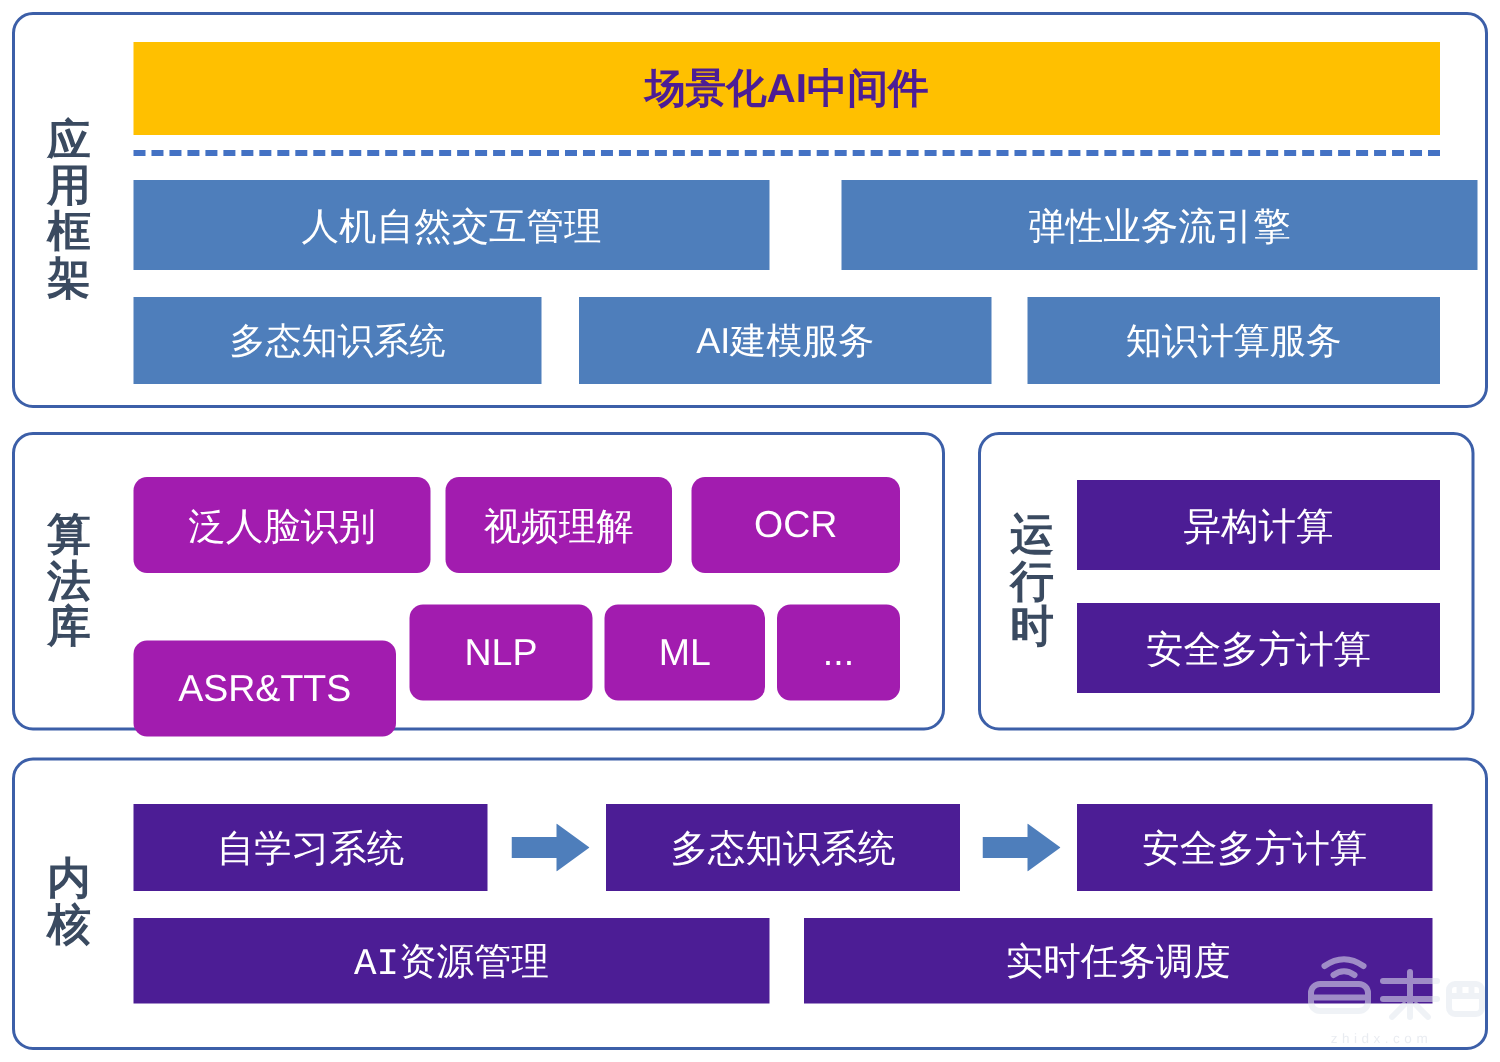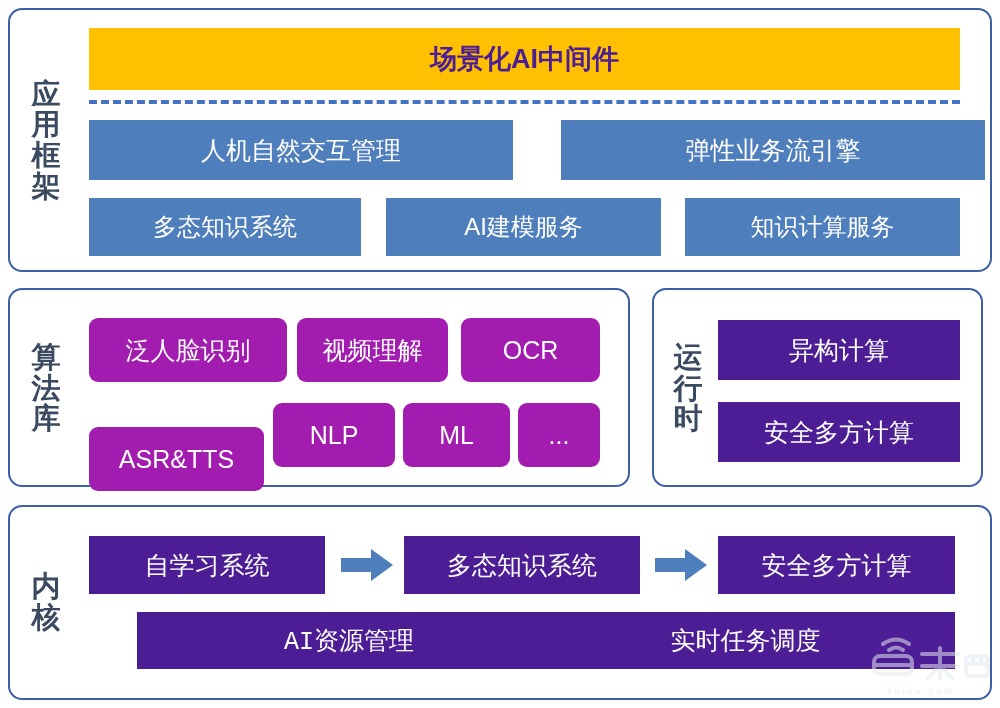--- a/index.html
+++ b/index.html
@@ -163,21 +163,21 @@
   <div class="blk blk-blue-sq" style="left:404px; top:536px; width:236px; height:58px; font-size:25px;">多态知识系统</div>
 
   <div class="arrow" style="left:655px; top:549px; width:52px; height:32px;">
     <svg width="52" height="32" viewBox="0 0 52 32" xmlns="http://www.w3.org/2000/svg">
       <polygon points="0,9 30,9 30,0 52,16 30,32 30,23 0,23" fill="#4e7ebb"></polygon>
     </svg>
   </div>
 
   <div class="blk blk-blue-sq" style="left:718px; top:536px; width:237px; height:58px; font-size:25px;">安全多方计算</div>
 
-  <div class="blk blk-blue-sq" style="left:89px; top:612px; width:424px; height:57px; font-size:25px;margin-left:48px;">AI资源管理</div>
+  <div class="blk blk-blue-sq" style="left:89px; top:612px; width:424px; height:57px; font-size:25px;">AI资源管理</div>
   <div class="blk blk-blue-sq" style="left:536px; top:612px; width:419px; height:57px; font-size:25px;">实时任务调度</div>
 
   <div class="watermark" style="left:852px; top:634px; width:138px; height:60px;">
     <svg width="138" height="48" viewBox="0 0 138 48" xmlns="http://www.w3.org/2000/svg">
       <g fill="none" stroke="#e3e8f0" stroke-width="4" stroke-linecap="round">
 
         <path d="M31 10 Q44 1 57 10"></path>
         <path d="M37 16 Q44 11 51 16"></path>
 
         <rect x="22" y="22" width="38" height="18" rx="6"></rect>

